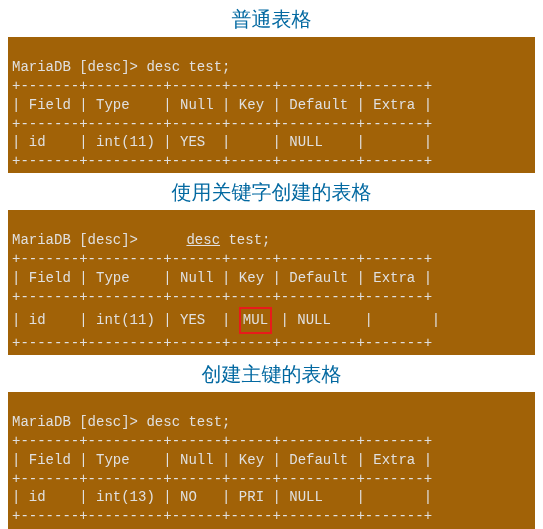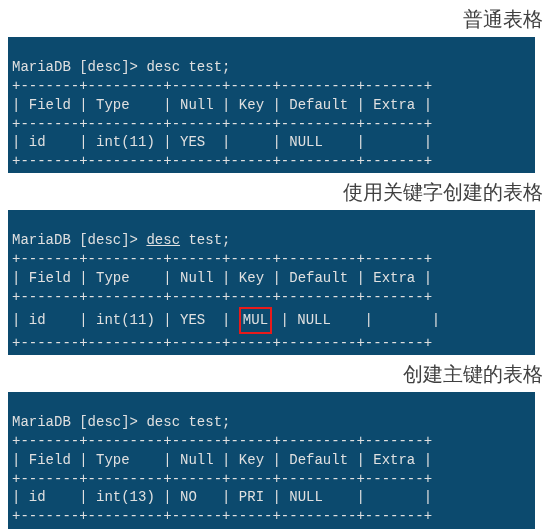--- a/index.html
+++ b/index.html
@@ -3,37 +3,37 @@
 <meta charset="utf-8">
 <style>
   body {
     margin: 0;
     padding: 0;
     background: #ffffff;
     font-family: "Microsoft YaHei", "SimSun", sans-serif;
     width: 543px;
   }
   .caption {
-    text-align: right;
+    text-align: center;
     font-size: 20px;
-    color: #404040;
+    color: #0369a1;
     margin: 6px 0 4px 0;
   }
   .terminal {
-    background: #0c4a6e;
+    background: #a16207;
     color: #e0e0e0;
     font-family: "Consolas", "Courier New", monospace;
     font-size: 14px;
     line-height: 1.35;
     padding: 2px 4px;
     margin: 0 8px;
     white-space: pre;
     position: relative;
   }
-  .underline { text-decoration: underline; }
+  .underline { text-decoration: underline; margin-left: 40px; }
   .red-box {
     border: 2px solid #e81b1b;
     padding: 4px 2px;
     display: inline-block;
     line-height: 1.1;
   }
 </style>
 </head>
 <body>
 

